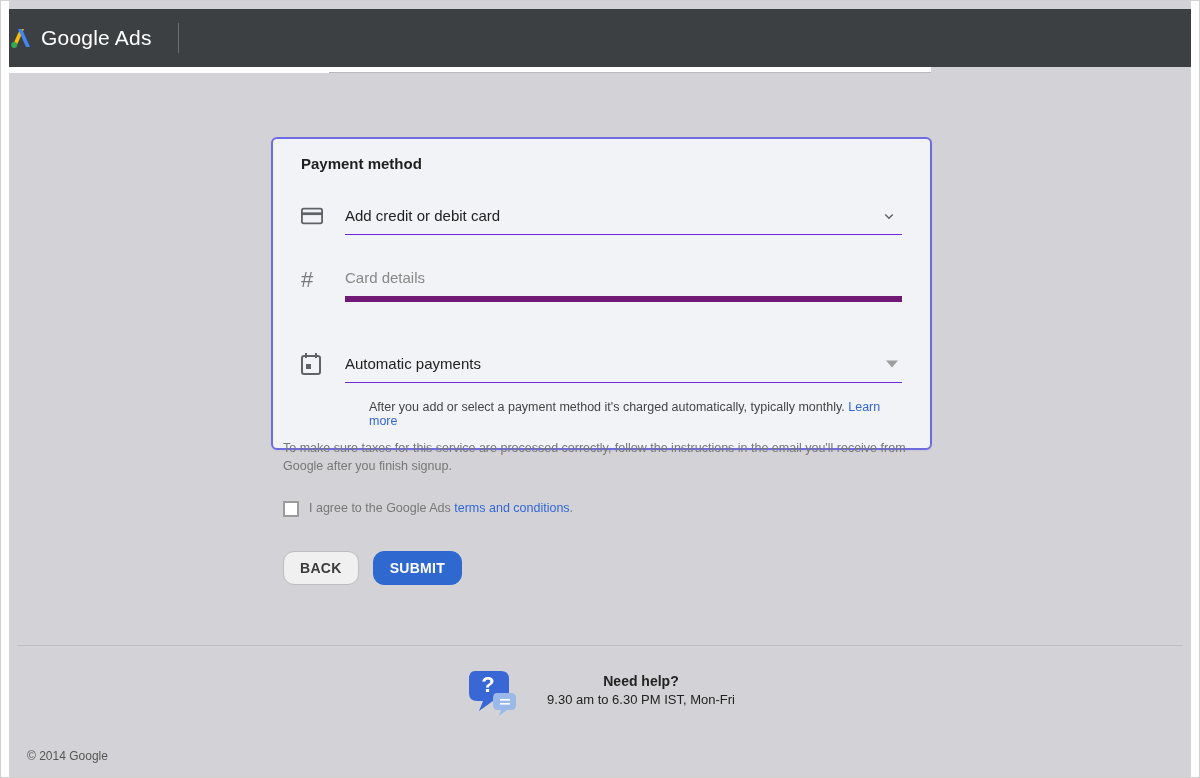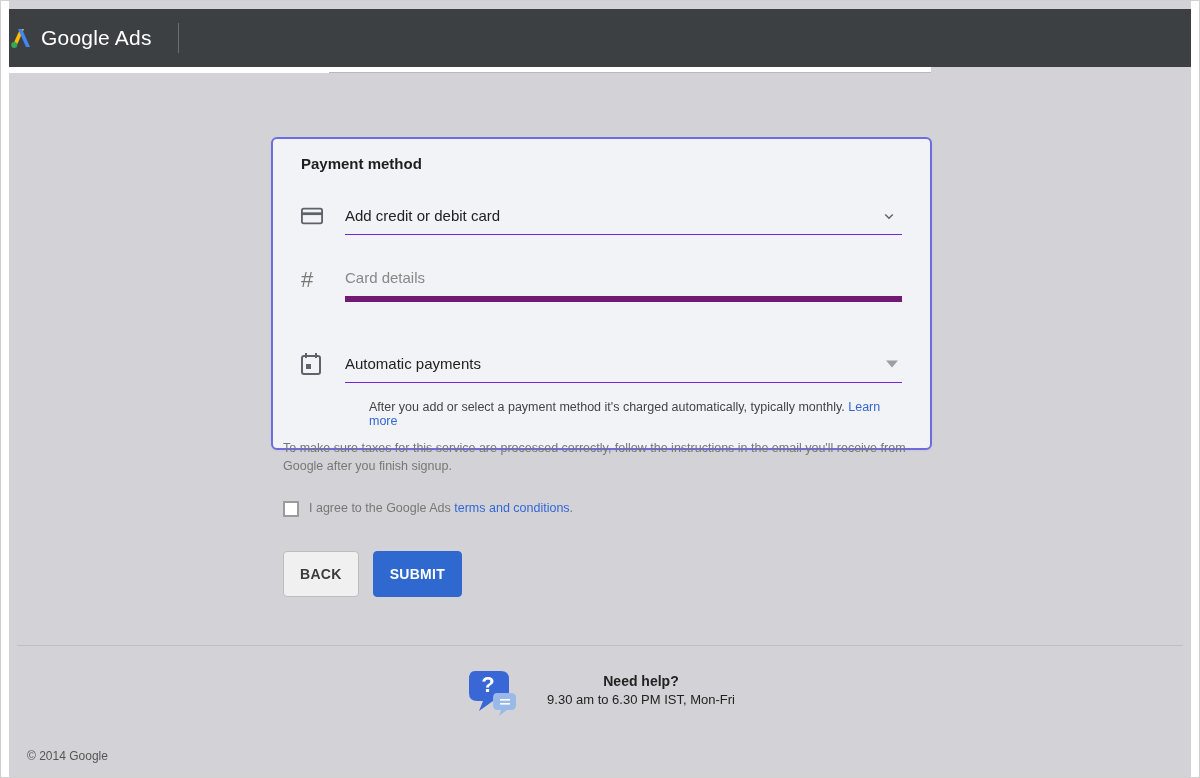--- a/index.html
+++ b/index.html
@@ -112,26 +112,26 @@
     .agree-text { font-size: 12.5px; color: #777; }
     .agree-text a { color: #3367d6; text-decoration: none; cursor: pointer; }
     .button-row {
       position: absolute;
       top: 484px;
       left: 274px;
       display: flex;
       gap: 14px;
     }
     .btn {
-      height: 46px;
+      height: 34px;
       padding: 0 16px;
       font-size: 14px;
       font-weight: 600;
       letter-spacing: .3px;
-      border-radius: 4px;
+      border-radius: 11px;
       cursor: pointer;
       display: flex; align-items: center; justify-content: center;
       border: 1px solid #bdbdbd;
     }
     .btn-back { background: #f0f0f0; color: #3b3b3b; }
     .btn-submit { background: #2f69cf; color: #fff; border-color: #2f69cf; }
     .help-section {
       position: absolute;
       top: 578px;
       left: 8px; right: 8px;

